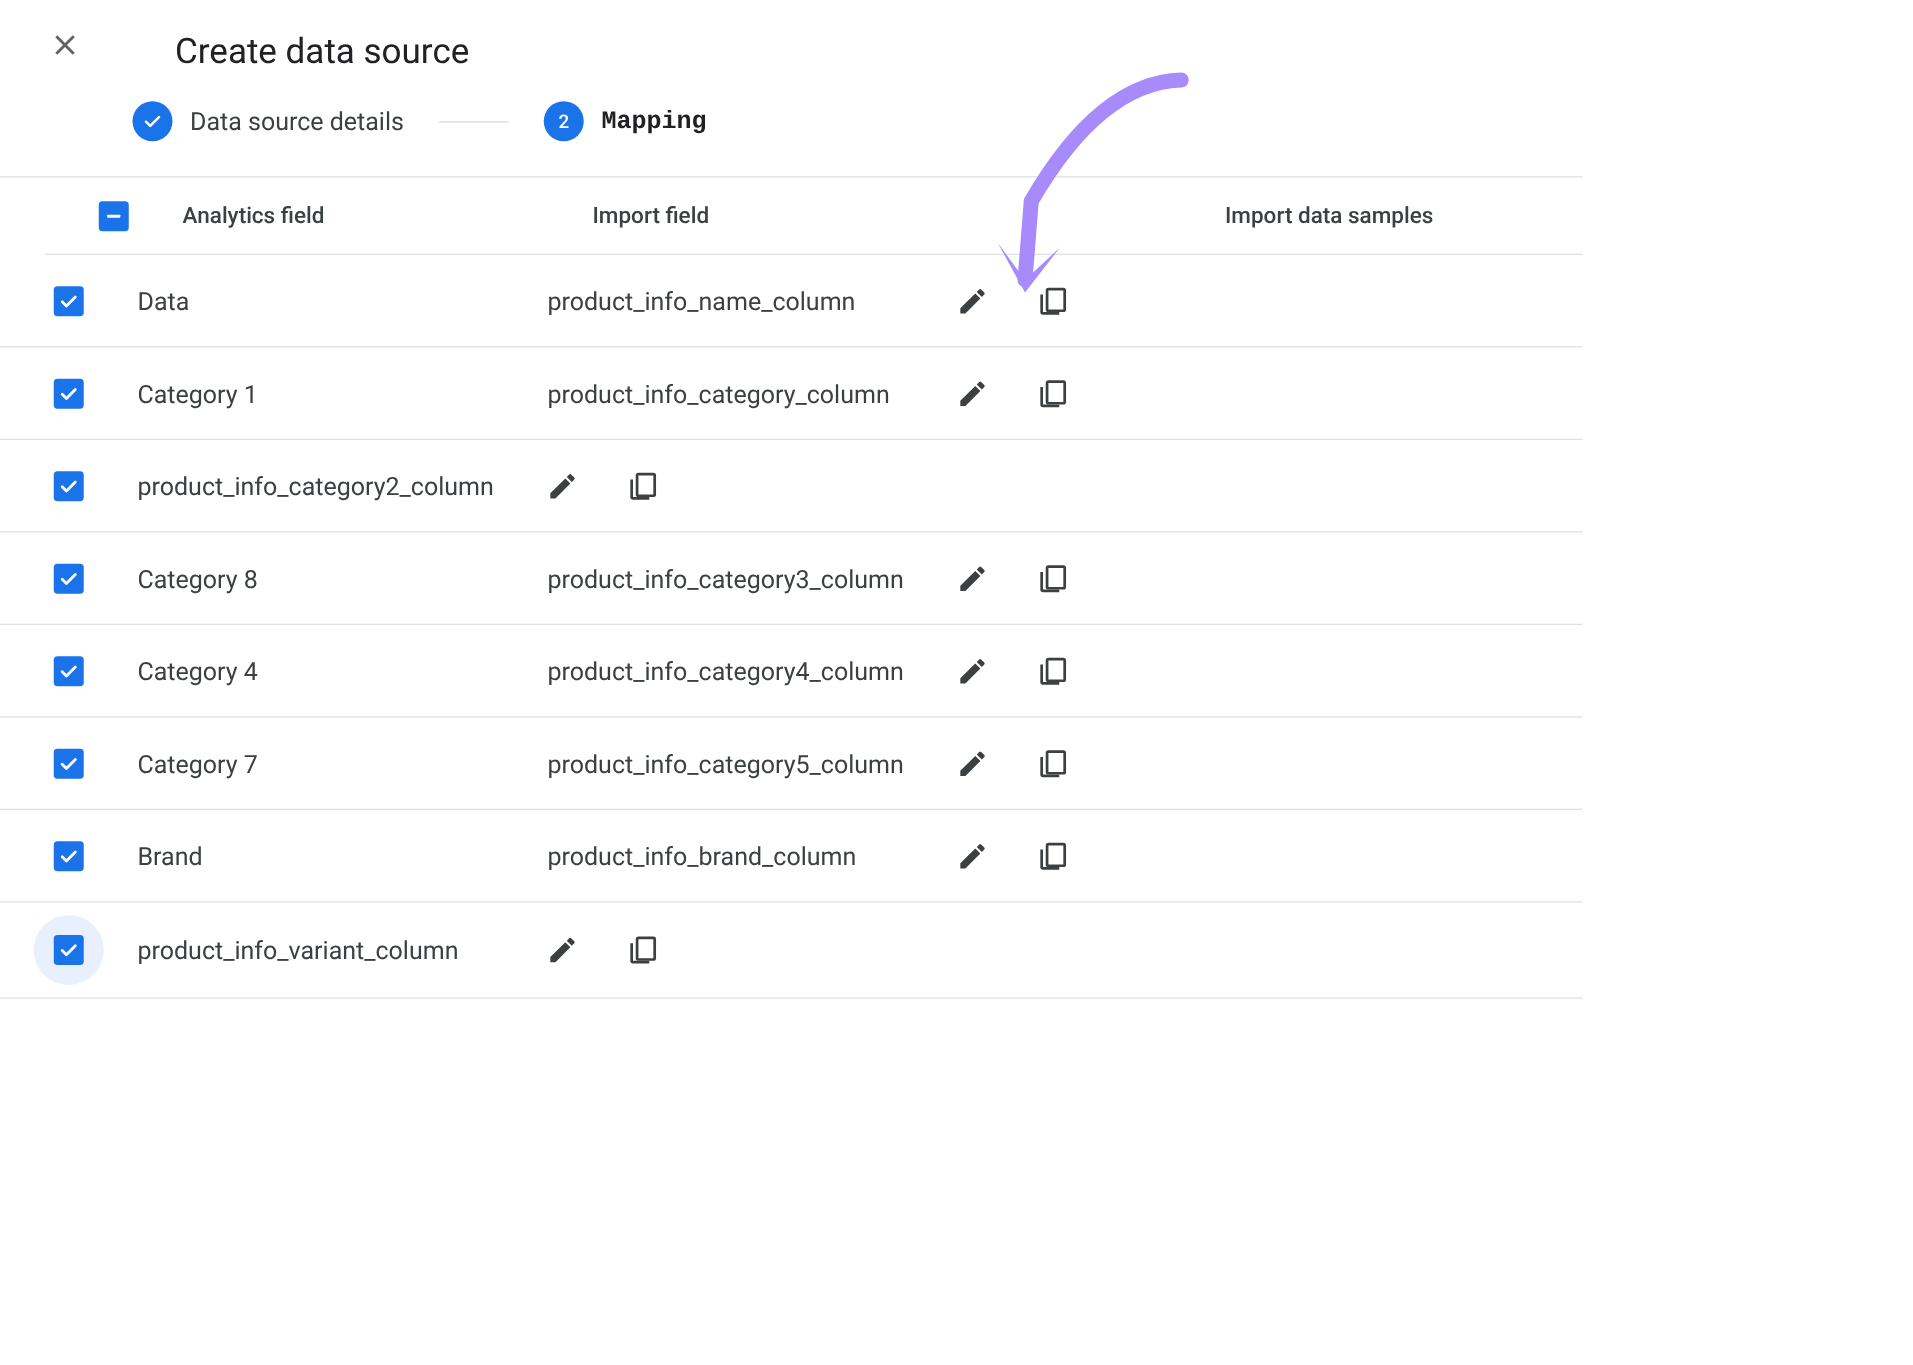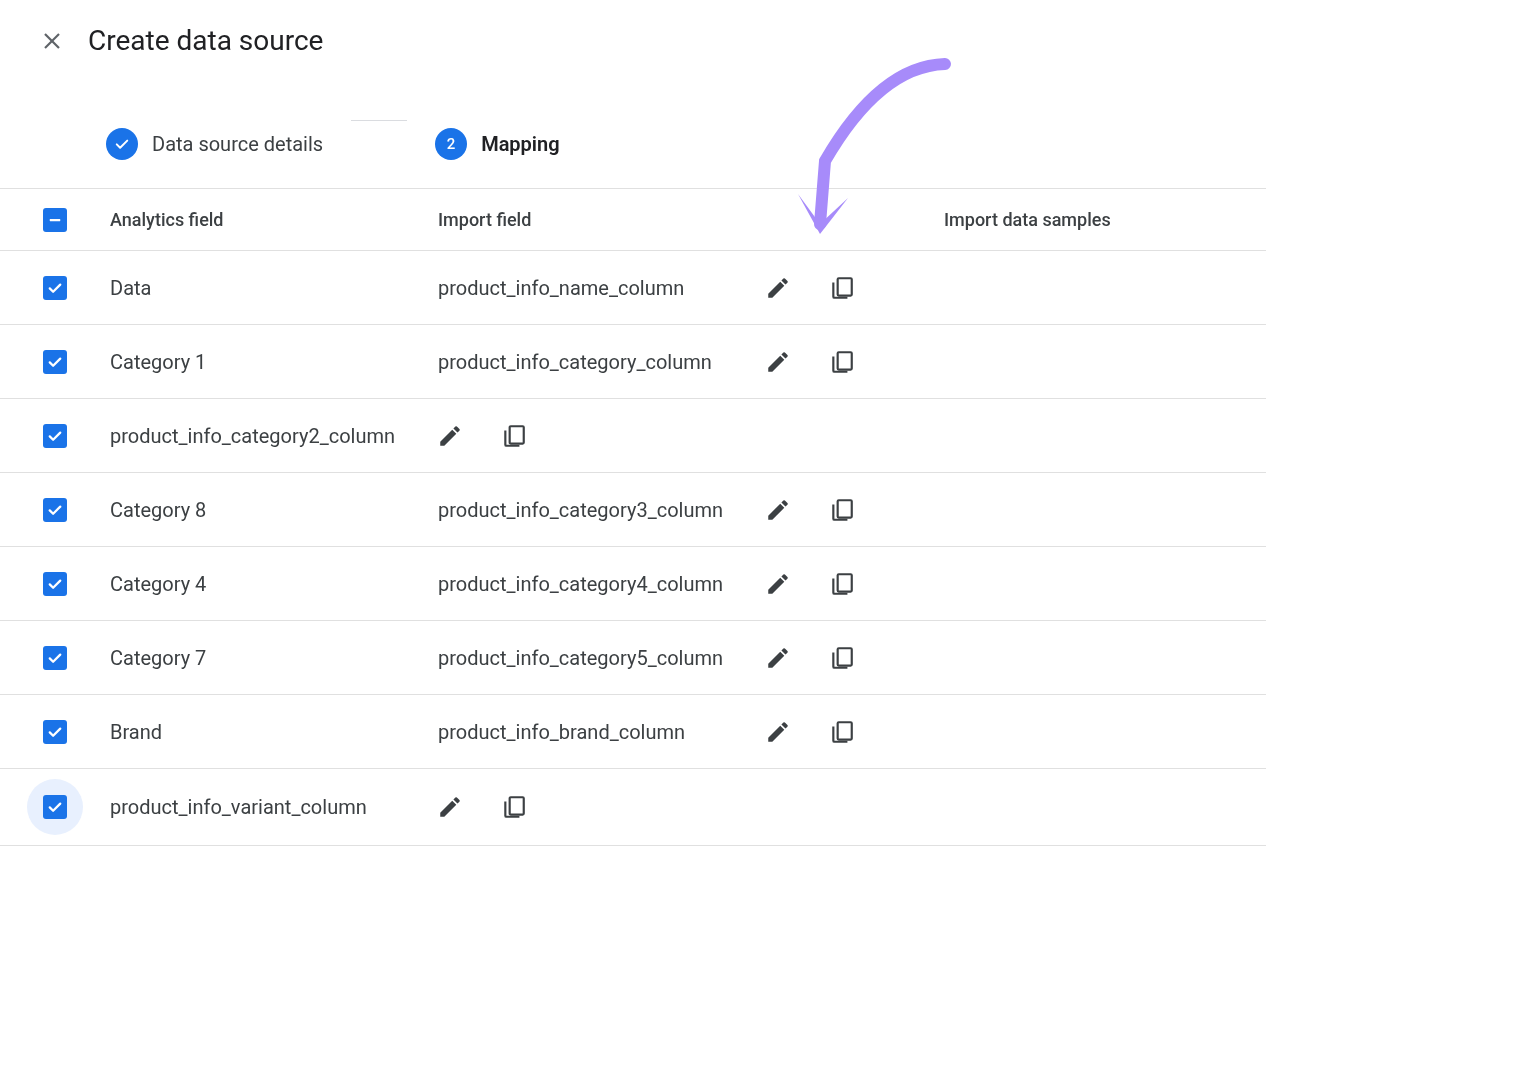--- a/index.html
+++ b/index.html
@@ -6,23 +6,23 @@
     body {
       font-family: 'Google Sans', Roboto, Arial, sans-serif;
       background: #fff;
       color: #202124;
       width: 1530px;
     }
     .container { width: 1266px; }
 
     .header {
       display: flex;
-      align-items: center;
+      align-items: flex-start;
       padding: 24px 0 24px 40px;
-      gap: 24px;
+      gap: 76px;
     }
     .close-btn {
       width: 24px; height: 24px;
       display: flex; align-items: center; justify-content: center;
       cursor: pointer;
       color: #5f6368;
     }
     .title {
       font-size: 28px;
       font-weight: 400;
@@ -33,57 +33,57 @@
     .stepper {
       display: flex;
       align-items: center;
       padding: 0 0 28px 106px;
       gap: 0;
     }
     .step {
       display: flex;
       align-items: center;
       gap: 14px;
-      margin-top: 47px;
     }
     .step-badge {
       width: 32px; height: 32px;
       border-radius: 50%;
       background: #1a73e8;
       color: #fff;
       display: flex; align-items: center; justify-content: center;
       font-size: 15px;
       font-weight: 500;
     }
     .step-label {
       font-size: 20px;
       color: #3c4043;
       font-weight: 400;
     }
-    .step-label.active { font-weight: 600; color: #202124; }
+    .step-label.active { font-weight: 600; color: #202124; font-family: Liberation Mono, monospace; }
     .step-connector {
       width: 56px;
       height: 1px;
       background: #dadce0;
       margin: 0 28px;
     }
 
     .table-wrap { border-top: 1px solid #e0e0e0; }
     .row {
       display: flex;
       align-items: center;
       border-bottom: 1px solid #e0e0e0;
       min-height: 74px;
       padding: 10px 0;
     }
     .row.header-row {
       min-height: 62px;
       font-weight: 500;
       color: #3c4043;
       font-size: 18px;
+      margin-left: 36px;
     }
     .cell-check {
       width: 110px;
       display: flex;
       justify-content: center;
       align-items: center;
     }
     .cell-analytics {
       width: 328px;
       font-size: 20px;

